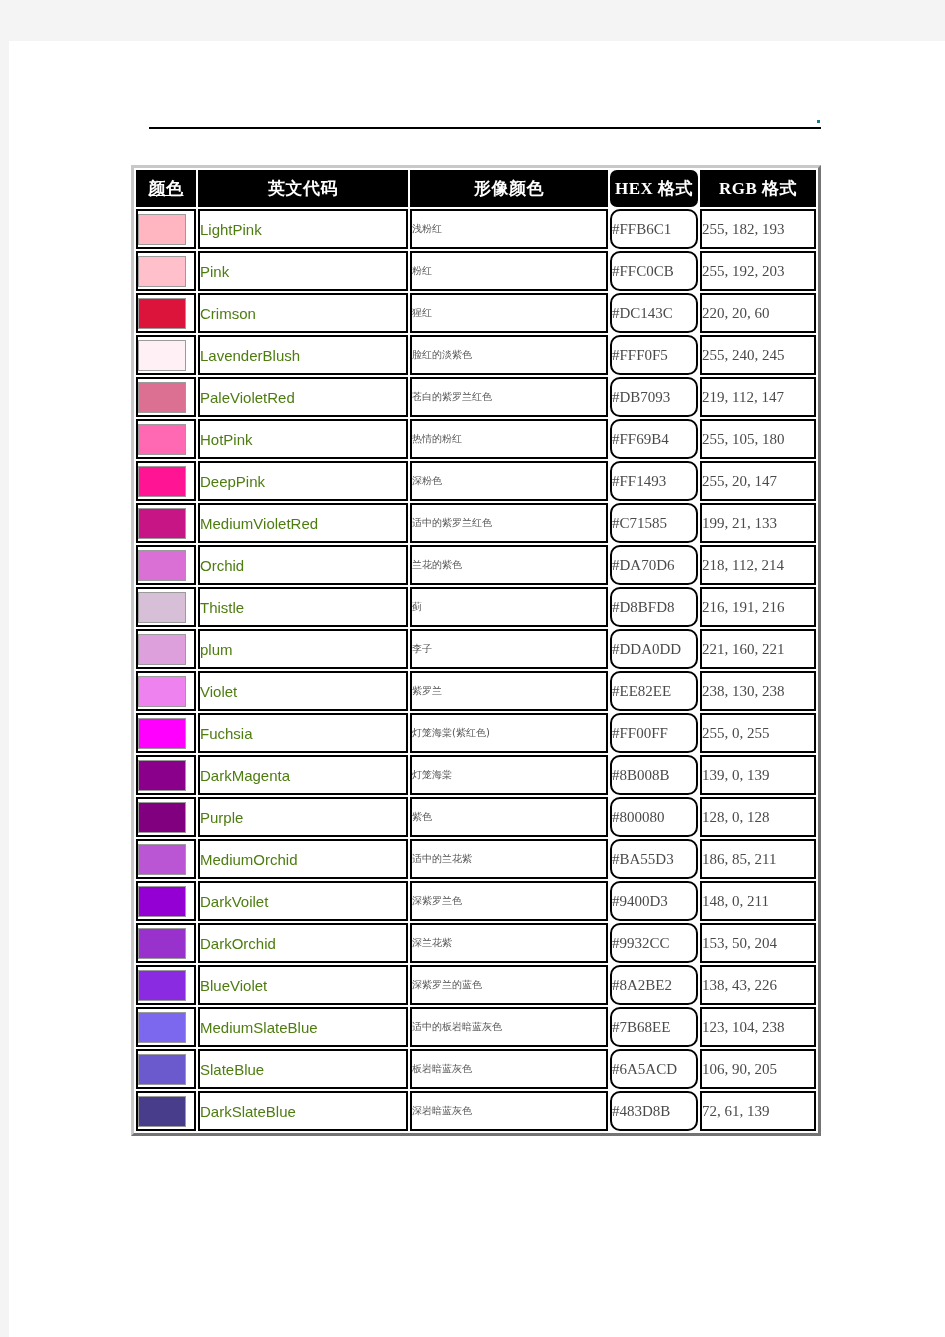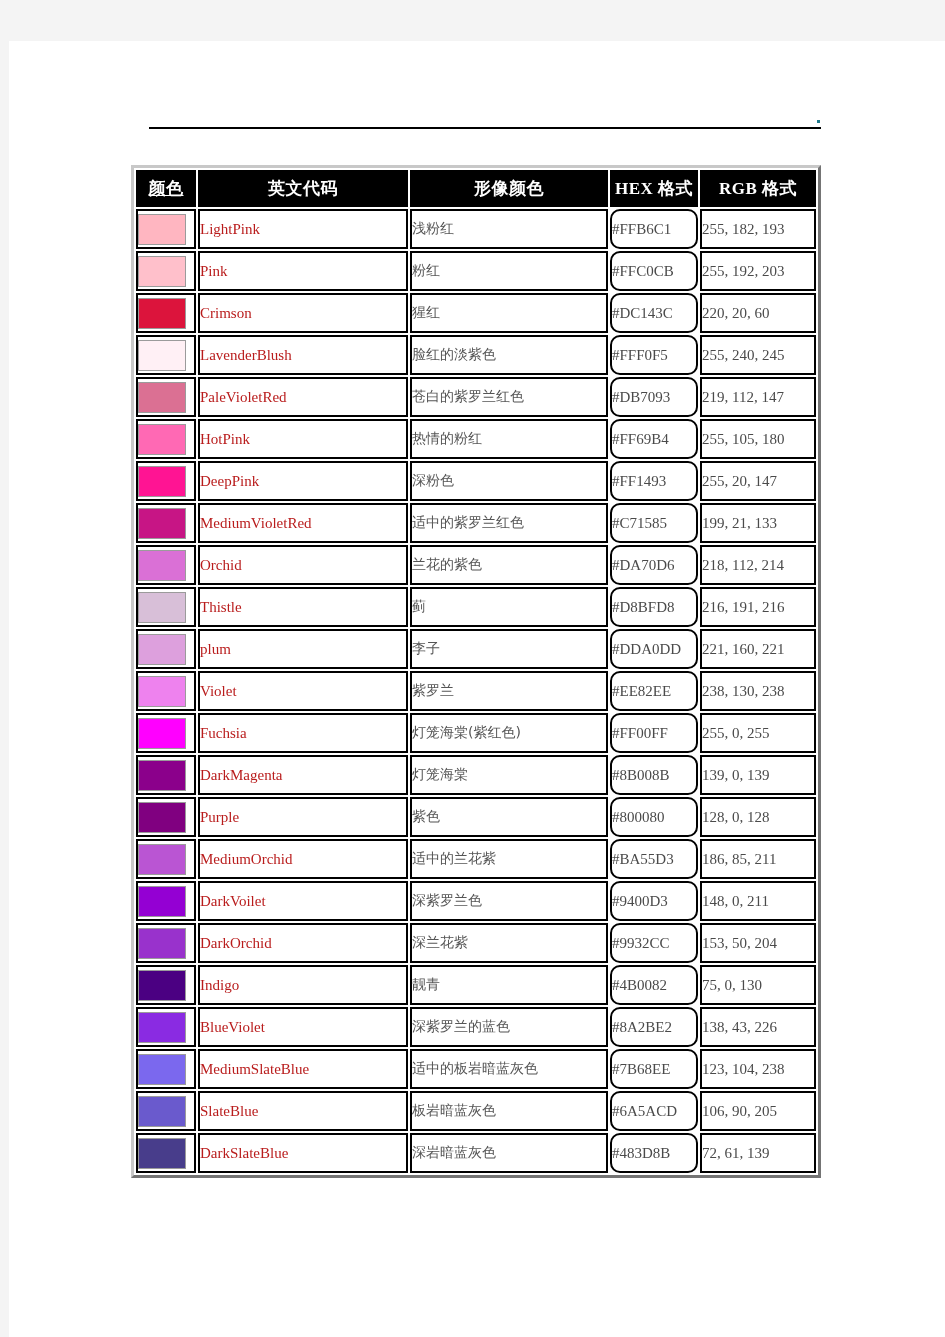--- a/index.html
+++ b/index.html
@@ -66,51 +66,51 @@
     font-family: "Liberation Serif", serif;
     font-weight: bold;
     font-size: 17px;
     text-align: center;
     height: 33px;
     letter-spacing: 0.5px;
   }
   .th-color  { width: 56px; text-decoration: underline; }
   .th-code   { width: 206px; }
   .th-cn     { width: 194px; }
-  .th-hex    { width: 84px; }
+  .th-hex    { width: 84px; border-radius: 7px; }
   .th-rgb    { width: 112px; }
 
   
   .color-table tbody tr { height: 38px; }
   .cell-swatch {
     width: 56px;
     padding: 3px 4px;
     border: 2px solid #000000;
   }
   .swatch {
     display: block;
     width: 48px;
     height: 31px;
     border: 1px solid #9b9b9b;
     box-sizing: border-box;
   }
   .cell-code {
     width: 206px;
     padding-left: 8px;
-    font-family: Liberation Serif, serif;
+    font-family: Liberation Sans, sans-serif;
     font-size: 15px;
-    color: #b91c1c;
+    color: #4d7c0f;
     white-space: nowrap;
     height: 36px;
   }
   .cell-cn {
     width: 194px;
     padding-left: 8px;
     font-family: "DejaVu Sans", sans-serif;
-    font-size: 14px;
+    font-size: 10px;
     color: #555555;
     white-space: nowrap;
     height: 36px;
   }
   .cell-hex {
     width: 84px;
     padding-left: 6px;
     font-family: "Liberation Serif", serif;
     font-size: 15px;
     color: #4a4a4a;
@@ -304,29 +304,20 @@
           <td class="cell-swatch">
             <span class="swatch" style="background: rgb(153, 50, 204);"></span>
           </td>
           <td class="cell-code">DarkOrchid</td>
           <td class="cell-cn">深兰花紫</td>
           <td class="cell-hex">#9932CC</td>
           <td class="cell-rgb">153, 50, 204</td>
         </tr>
         <tr>
           <td class="cell-swatch">
-            <span class="swatch" style="background: rgb(75, 0, 130);"></span>
-          </td>
-          <td class="cell-code">Indigo</td>
-          <td class="cell-cn">靓青</td>
-          <td class="cell-hex">#4B0082</td>
-          <td class="cell-rgb">75, 0, 130</td>
-        </tr>
-        <tr>
-          <td class="cell-swatch">
             <span class="swatch" style="background: rgb(138, 43, 226);"></span>
           </td>
           <td class="cell-code">BlueViolet</td>
           <td class="cell-cn">深紫罗兰的蓝色</td>
           <td class="cell-hex">#8A2BE2</td>
           <td class="cell-rgb">138, 43, 226</td>
         </tr>
         <tr>
           <td class="cell-swatch">
             <span class="swatch" style="background: rgb(123, 104, 238);"></span>

